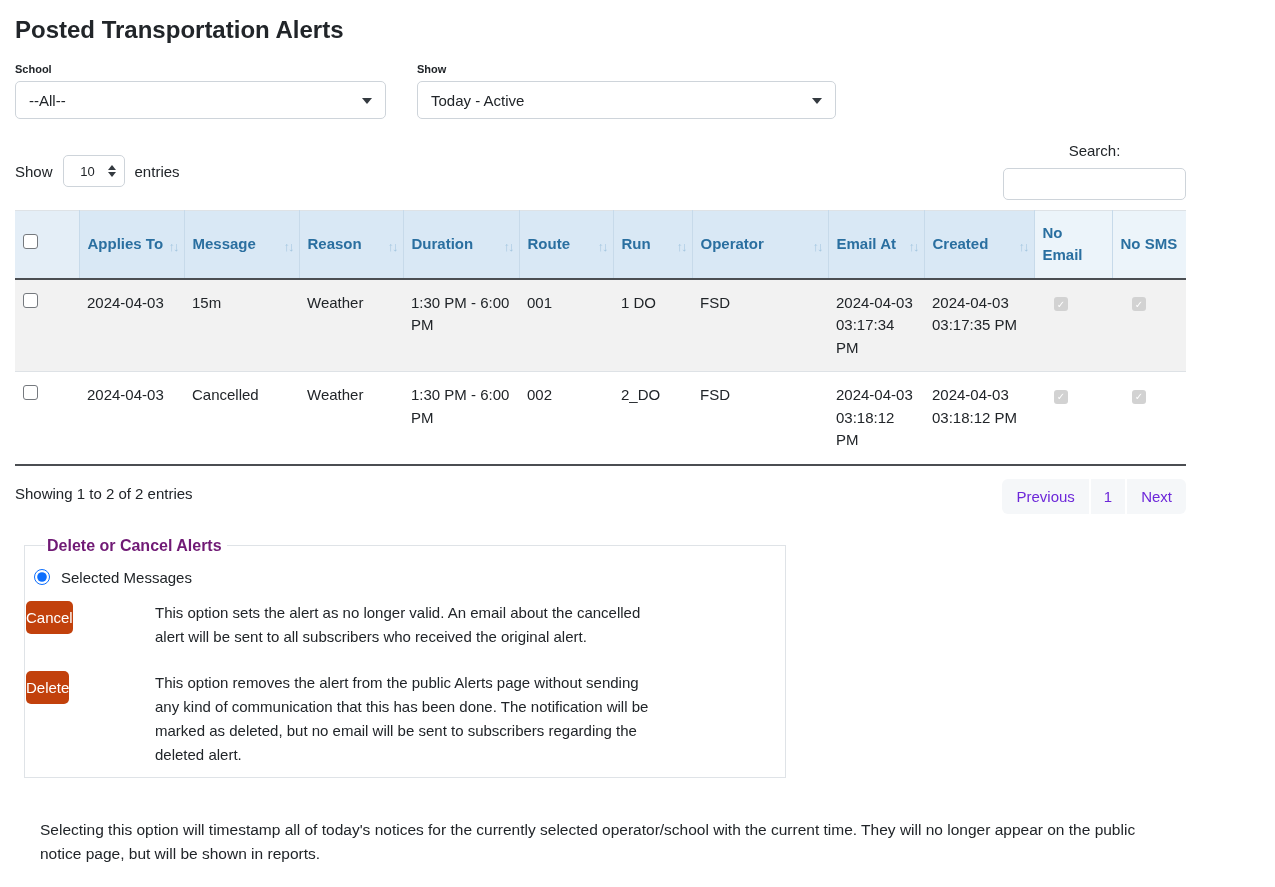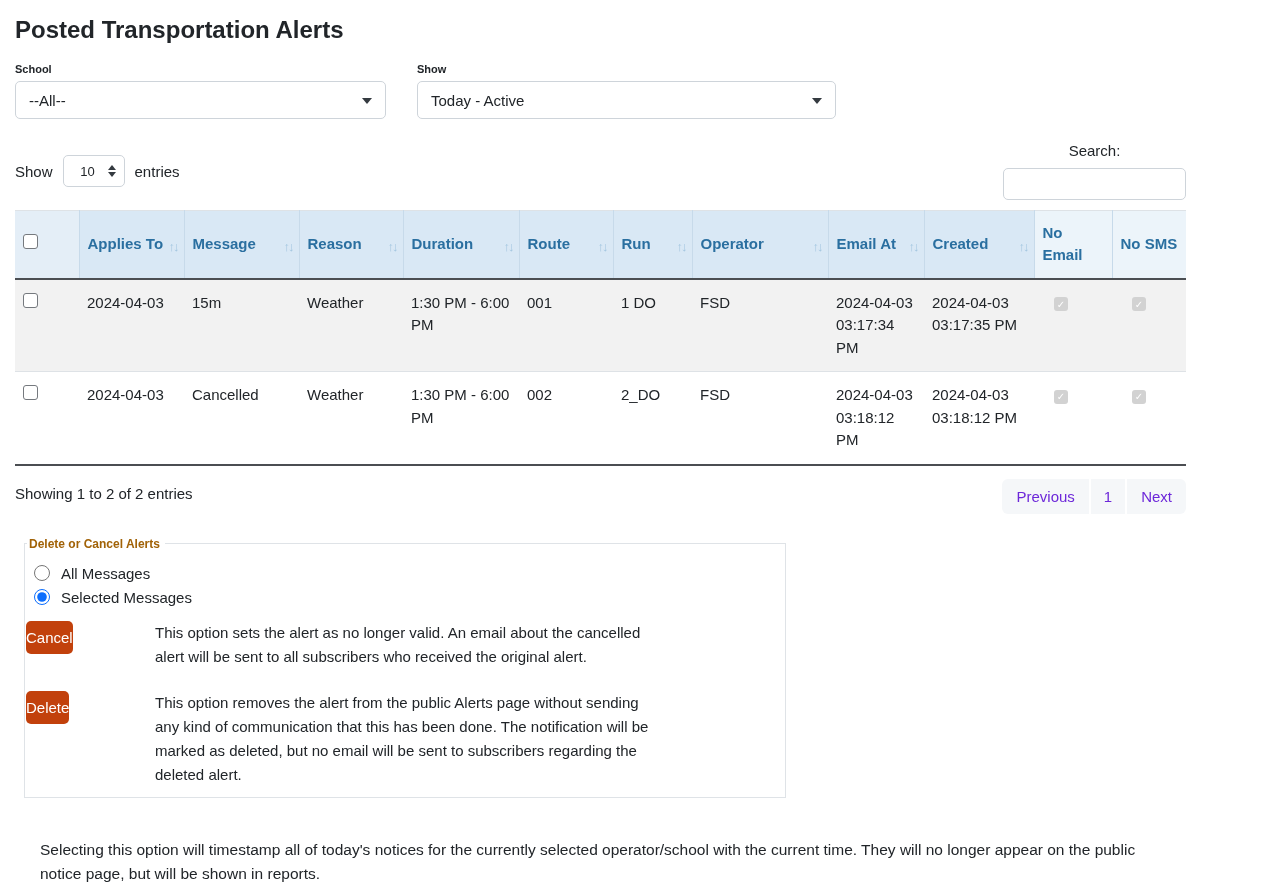--- a/index.html
+++ b/index.html
@@ -91,22 +91,22 @@
   }
   .page-item:last-child { border-right: none; }
   .page-item.num { padding: 9px 13px; }
 
   
   fieldset.actions {
     margin: 23px 0 0 9px; width: 762px; border: 1px solid #dfe3e7;
     padding: 0 0 10px 0;
   }
   fieldset.actions legend {
-    font-weight: 700; font-size: 12px; color: #a16207;
-    margin-left: 2px; padding: 0 5px 0 2px; width: auto;
+    font-weight: 700; font-size: 16px; color: #701a75;
+    margin-left: 20px; padding: 0 5px 0 2px; width: auto;
   }
   .radios { margin: 14px 0 0 9px; display: flex; flex-direction: column; gap: 7px; }
   .radio-row { display: flex; align-items: center; gap: 11px; font-size: 15px; }
   .radio-row input[type=radio] { width: 16px; height: 16px; accent-color: #0d6efd; margin: 0; }
   .action-row { display: grid; grid-template-columns: 129px 1fr; margin: 15px 0 0 1px; align-items: start; }
   .btn {
     font-family: inherit; font-size: 15px; border: none; border-radius: 5px;
     cursor: pointer; display: inline-block;
   }
   .btn-secondary { background: #c2410c; color: #fff; padding: 8px 0; }
@@ -265,24 +265,20 @@
       <div class="page-item">Previous</div>
       <div class="page-item num">1</div>
       <div class="page-item">Next</div>
     </div>
   </div>
 
   <fieldset class="actions">
     <legend>Delete or Cancel Alerts</legend>
     <div class="radios">
       <label class="radio-row">
-        <input type="radio" name="scope" style="">
-        <span>All Messages</span>
-      </label>
-      <label class="radio-row">
         <input type="radio" name="scope" checked="" style="">
         <span>Selected Messages</span>
       </label>
     </div>
     <div class="action-row">
       <div><button class="btn btn-secondary">Cancel</button></div>
       <div class="action-desc">This option sets the alert as no longer valid. An email about the cancelled alert will be sent to all subscribers who received the original alert.</div>
     </div>
     <div class="action-row delete-row">
       <div><button class="btn btn-secondary">Delete</button></div>

